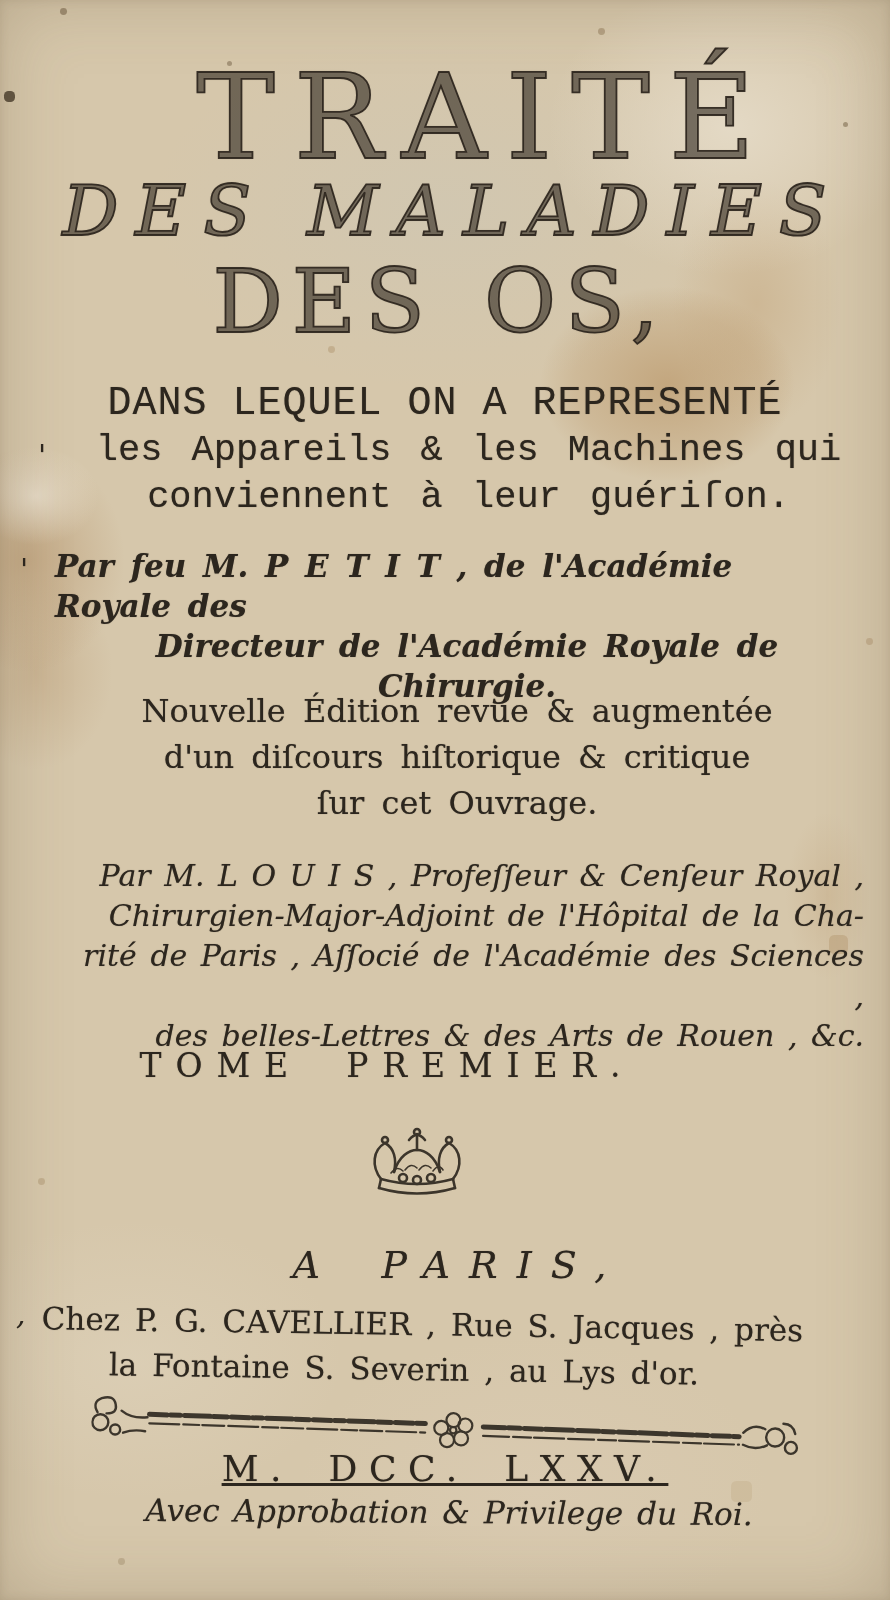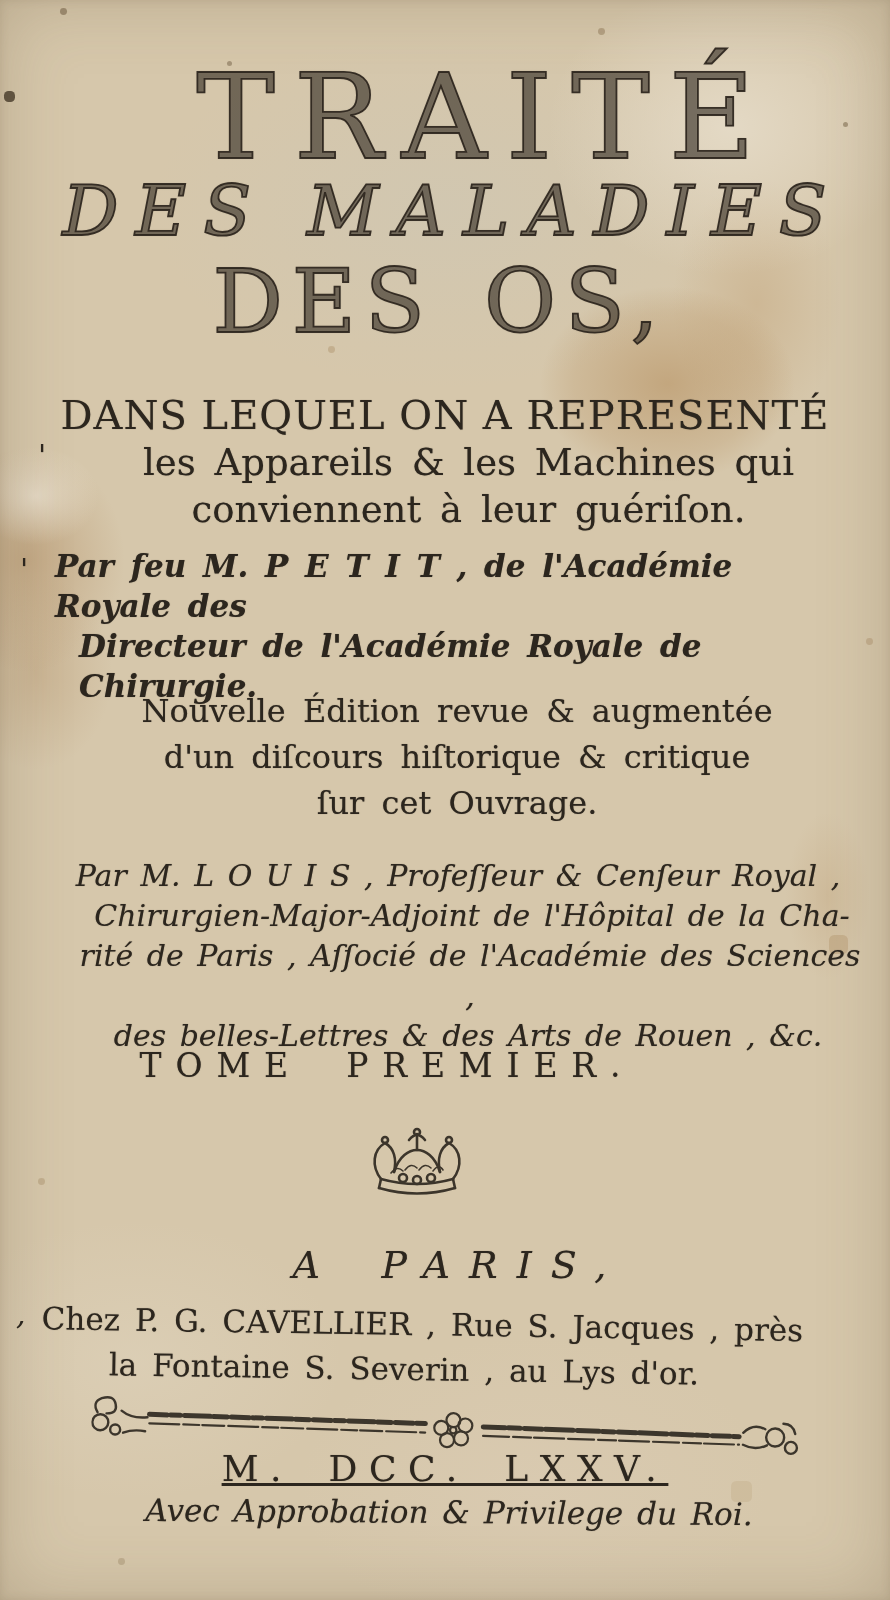--- a/index.html
+++ b/index.html
@@ -38,28 +38,28 @@
   .abs{position:absolute;left:0;width:100%;text-align:center;}
   .outline{
     color:rgba(45,38,30,0.42);
     -webkit-text-stroke:1.8px rgba(43,36,28,0.92);
     text-shadow:0 0 2px rgba(43,36,28,0.30);
   }
   .soft{text-shadow:0 0 1px rgba(44,38,30,0.45);}
   .t1{top:58px;font-size:118px;line-height:1;letter-spacing:0.16em;transform:translateX(40px);}
   .t2{top:176px;font-size:70px;line-height:1;letter-spacing:0.24em;font-style:italic;transform:translateX(8px);}
   .t3{top:258px;font-size:88px;line-height:1;letter-spacing:0.10em;word-spacing:0.15em;transform:translateX(-5px);}
-  .subtitle{top:392px;line-height:47px;}
+  .subtitle{top:380px;line-height:47px;font-family:Liberation Mono, monospace;}
   .sub-caps{font-size:40px;letter-spacing:1px;}
   .sub-lc{font-size:37px;word-spacing:7px;padding-left:47px;}
   .petit{top:546px;left:55px;width:800px;text-align:left;font-style:italic;font-size:31px;line-height:40px;word-spacing:6px;font-weight:bold;}
   .petit .i2{padding-left:30px;}
-  .petit .i3{padding-left:24px;}
+  .petit .i3{padding-left:24px;text-align:center;}
   .edition{top:688px;line-height:46px;font-size:32px;word-spacing:7px;margin-left:12px;}
-  .louis{top:856px;left:52px;width:812px;text-align:center;font-style:italic;font-size:30px;line-height:40px;word-spacing:4px;}
+  .louis{top:856px;left:52px;width:812px;text-align:right;font-style:italic;font-size:30px;line-height:40px;word-spacing:4px;}
   .louis .i2{padding-left:28px;}
   .louis .i3{padding-left:24px;}
   .louis .i4{padding-left:20px;}
   .tome{top:1046px;font-size:33px;letter-spacing:0.42em;word-spacing:0.6em;transform:translateX(-58px);}
   .crown-wrap{top:1124px;transform:translateX(-28px);}
   .paris{top:1243px;font-size:38px;font-style:italic;letter-spacing:0.5em;word-spacing:0.3em;transform:translateX(14px);}
   .imprint{top:1296px;left:30px;width:830px;font-size:31px;line-height:45px;text-align:left;transform:rotate(0.9deg);transform-origin:left top;word-spacing:5px;}
   .imprint .l1{padding-left:12px;}
   .imprint .l2{text-align:center;padding-right:80px;}
   .rule-wrap{top:1392px;left:92px;width:712px;text-align:left;transform:rotate(1.3deg);transform-origin:left top;}

